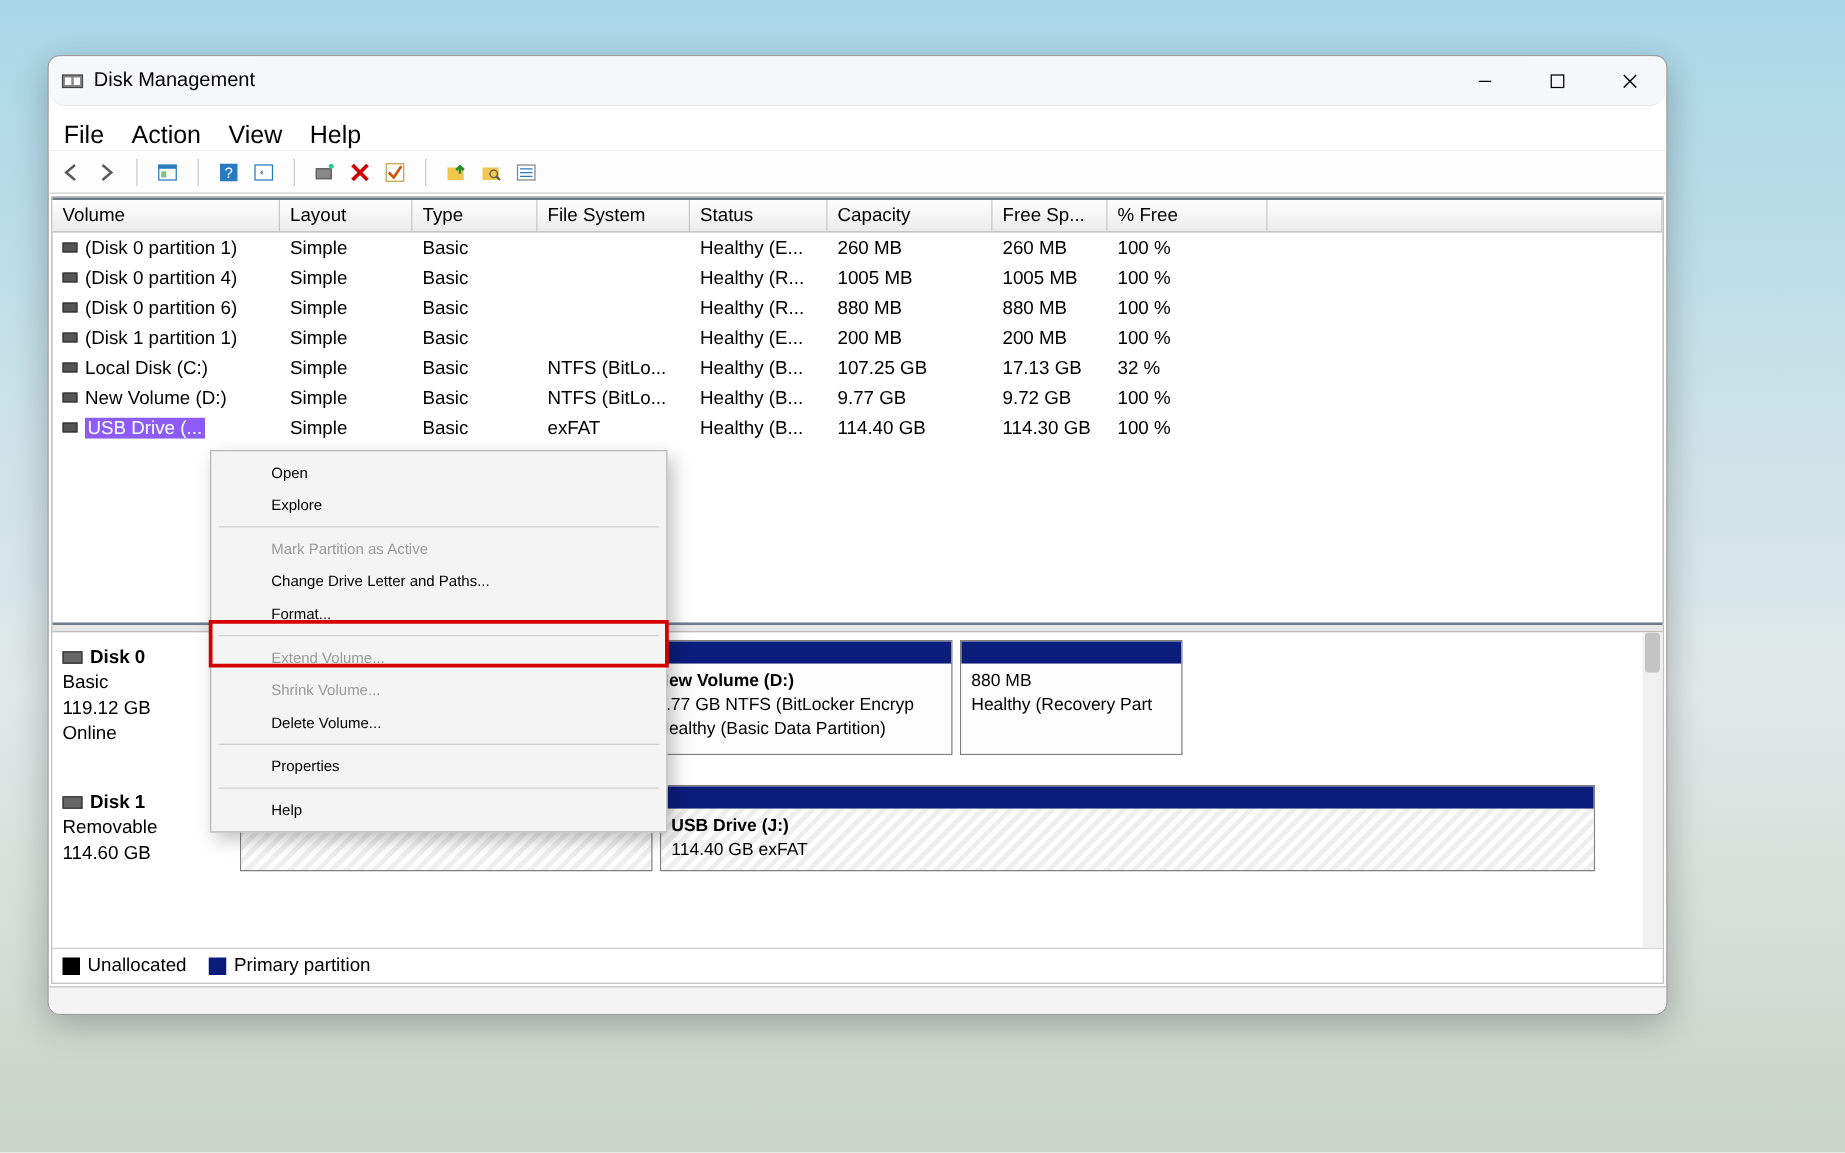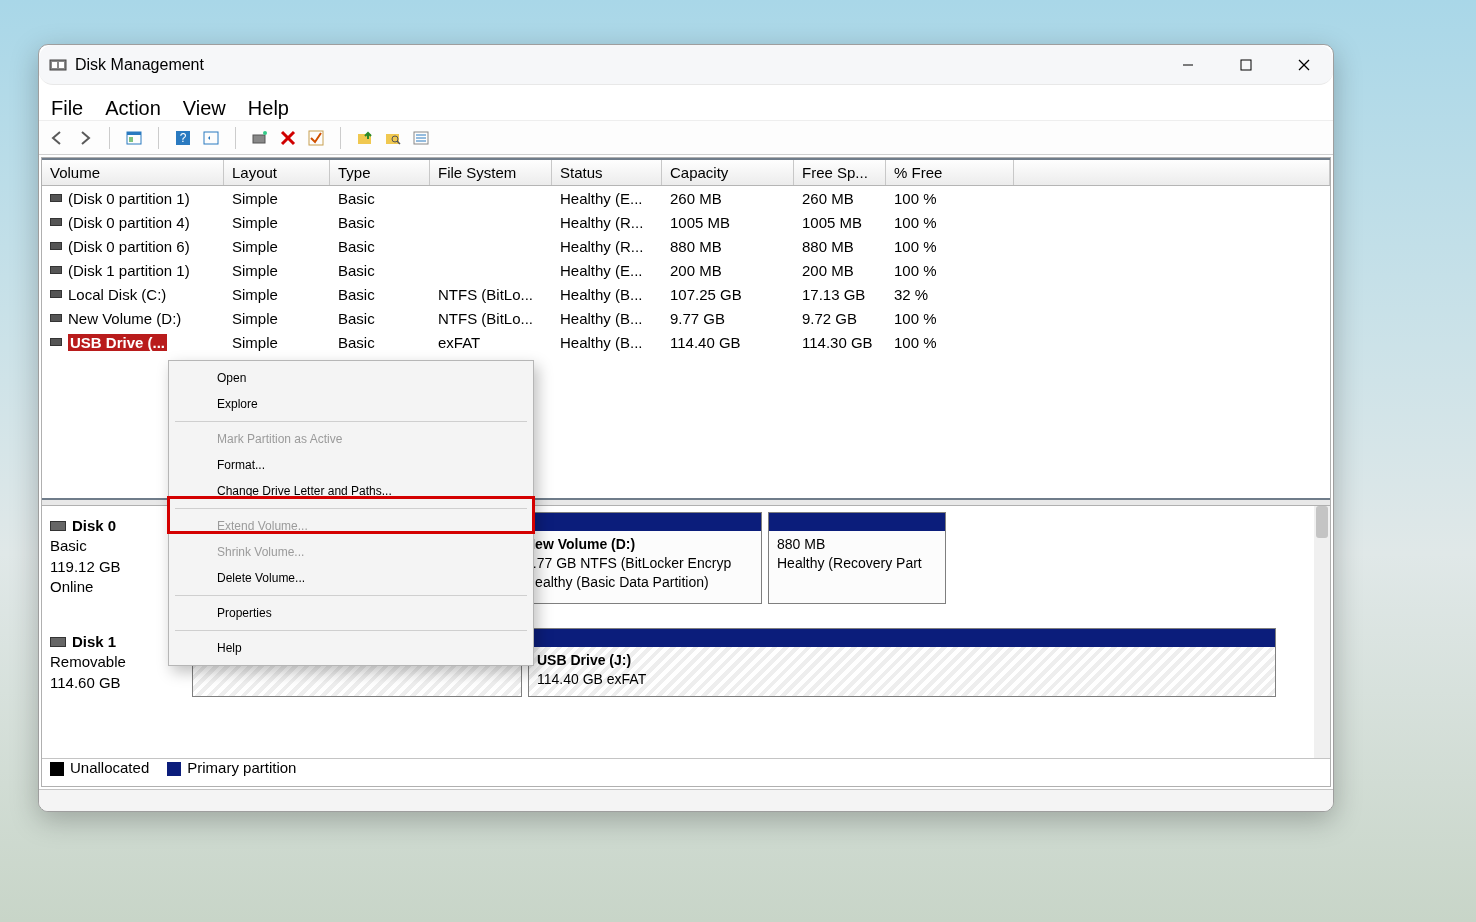--- a/index.html
+++ b/index.html
@@ -95,21 +95,21 @@
   }
   .grid-row > div {
     padding: 0 8px;
     font-size: 15px;
     white-space: nowrap;
     overflow: hidden;
     text-overflow: ellipsis;
   }
   .vol-cell { display:flex; align-items:center; gap:6px;}
   .vol-icon { width:12px; height:8px; background:#555; border:1px solid #333; display:inline-block;}
-  .selected .vol-name { background:#b91c1c; color:#fff; padding:0 2px;font-weight:bold;}
+  .selected .vol-name { background:#8b5cf6; color:#fff; padding:0 2px;}
   .pane-sep {
     height: 8px;
     background: #e8e8e8;
     border-top: 2px solid #6f7c8a;
     border-bottom: 1px solid #b0b0b0;
   }
   .disk-pane {
     flex: 1;
     overflow: auto;
     background: #fff;
@@ -167,21 +167,21 @@
   .scroll-thumb {
     position:absolute;
     left:2px; right:2px;
     top:0; height:32px;
     background:#c4c4c4;
     border-radius:3px;
   }
   .legend {
     height: 28px;
     display: flex;
-    align-items: flex-start;
+    align-items: center;
     gap: 18px;
     padding-left: 8px;
     border-top: 1px solid #c4c4c4;
     background: #fff;
     font-size: 15px;
   }
   .swatch { width:14px; height:14px; display:inline-block; margin-right:6px; vertical-align:middle;}
   .swatch.black { background:#000;}
   .swatch.blue { background:#0b1d7b;}
   .statusbar {
@@ -541,22 +541,22 @@
   </div>
 
   <div class="statusbar"></div>
 </div>
 
 <div class="context-menu">
   <div class="cm-item enabled">Open</div>
   <div class="cm-item enabled">Explore</div>
   <div class="cm-sep"></div>
   <div class="cm-item disabled">Mark Partition as Active</div>
+  <div class="cm-item enabled">Change Drive Letter and Paths...</div>
   <div class="cm-item enabled" id="cm-format">Format...</div>
-  <div class="cm-item enabled">Change Drive Letter and Paths...</div>
   <div class="cm-sep"></div>
   <div class="cm-item disabled">Extend Volume...</div>
   <div class="cm-item disabled">Shrink Volume...</div>
   <div class="cm-item enabled">Delete Volume...</div>
   <div class="cm-sep"></div>
   <div class="cm-item enabled">Properties</div>
   <div class="cm-sep"></div>
   <div class="cm-item enabled">Help</div>
   <div class="cm-highlight" style="left:-2px; top:135px; width:368px; height:38px;"></div>
 </div>

